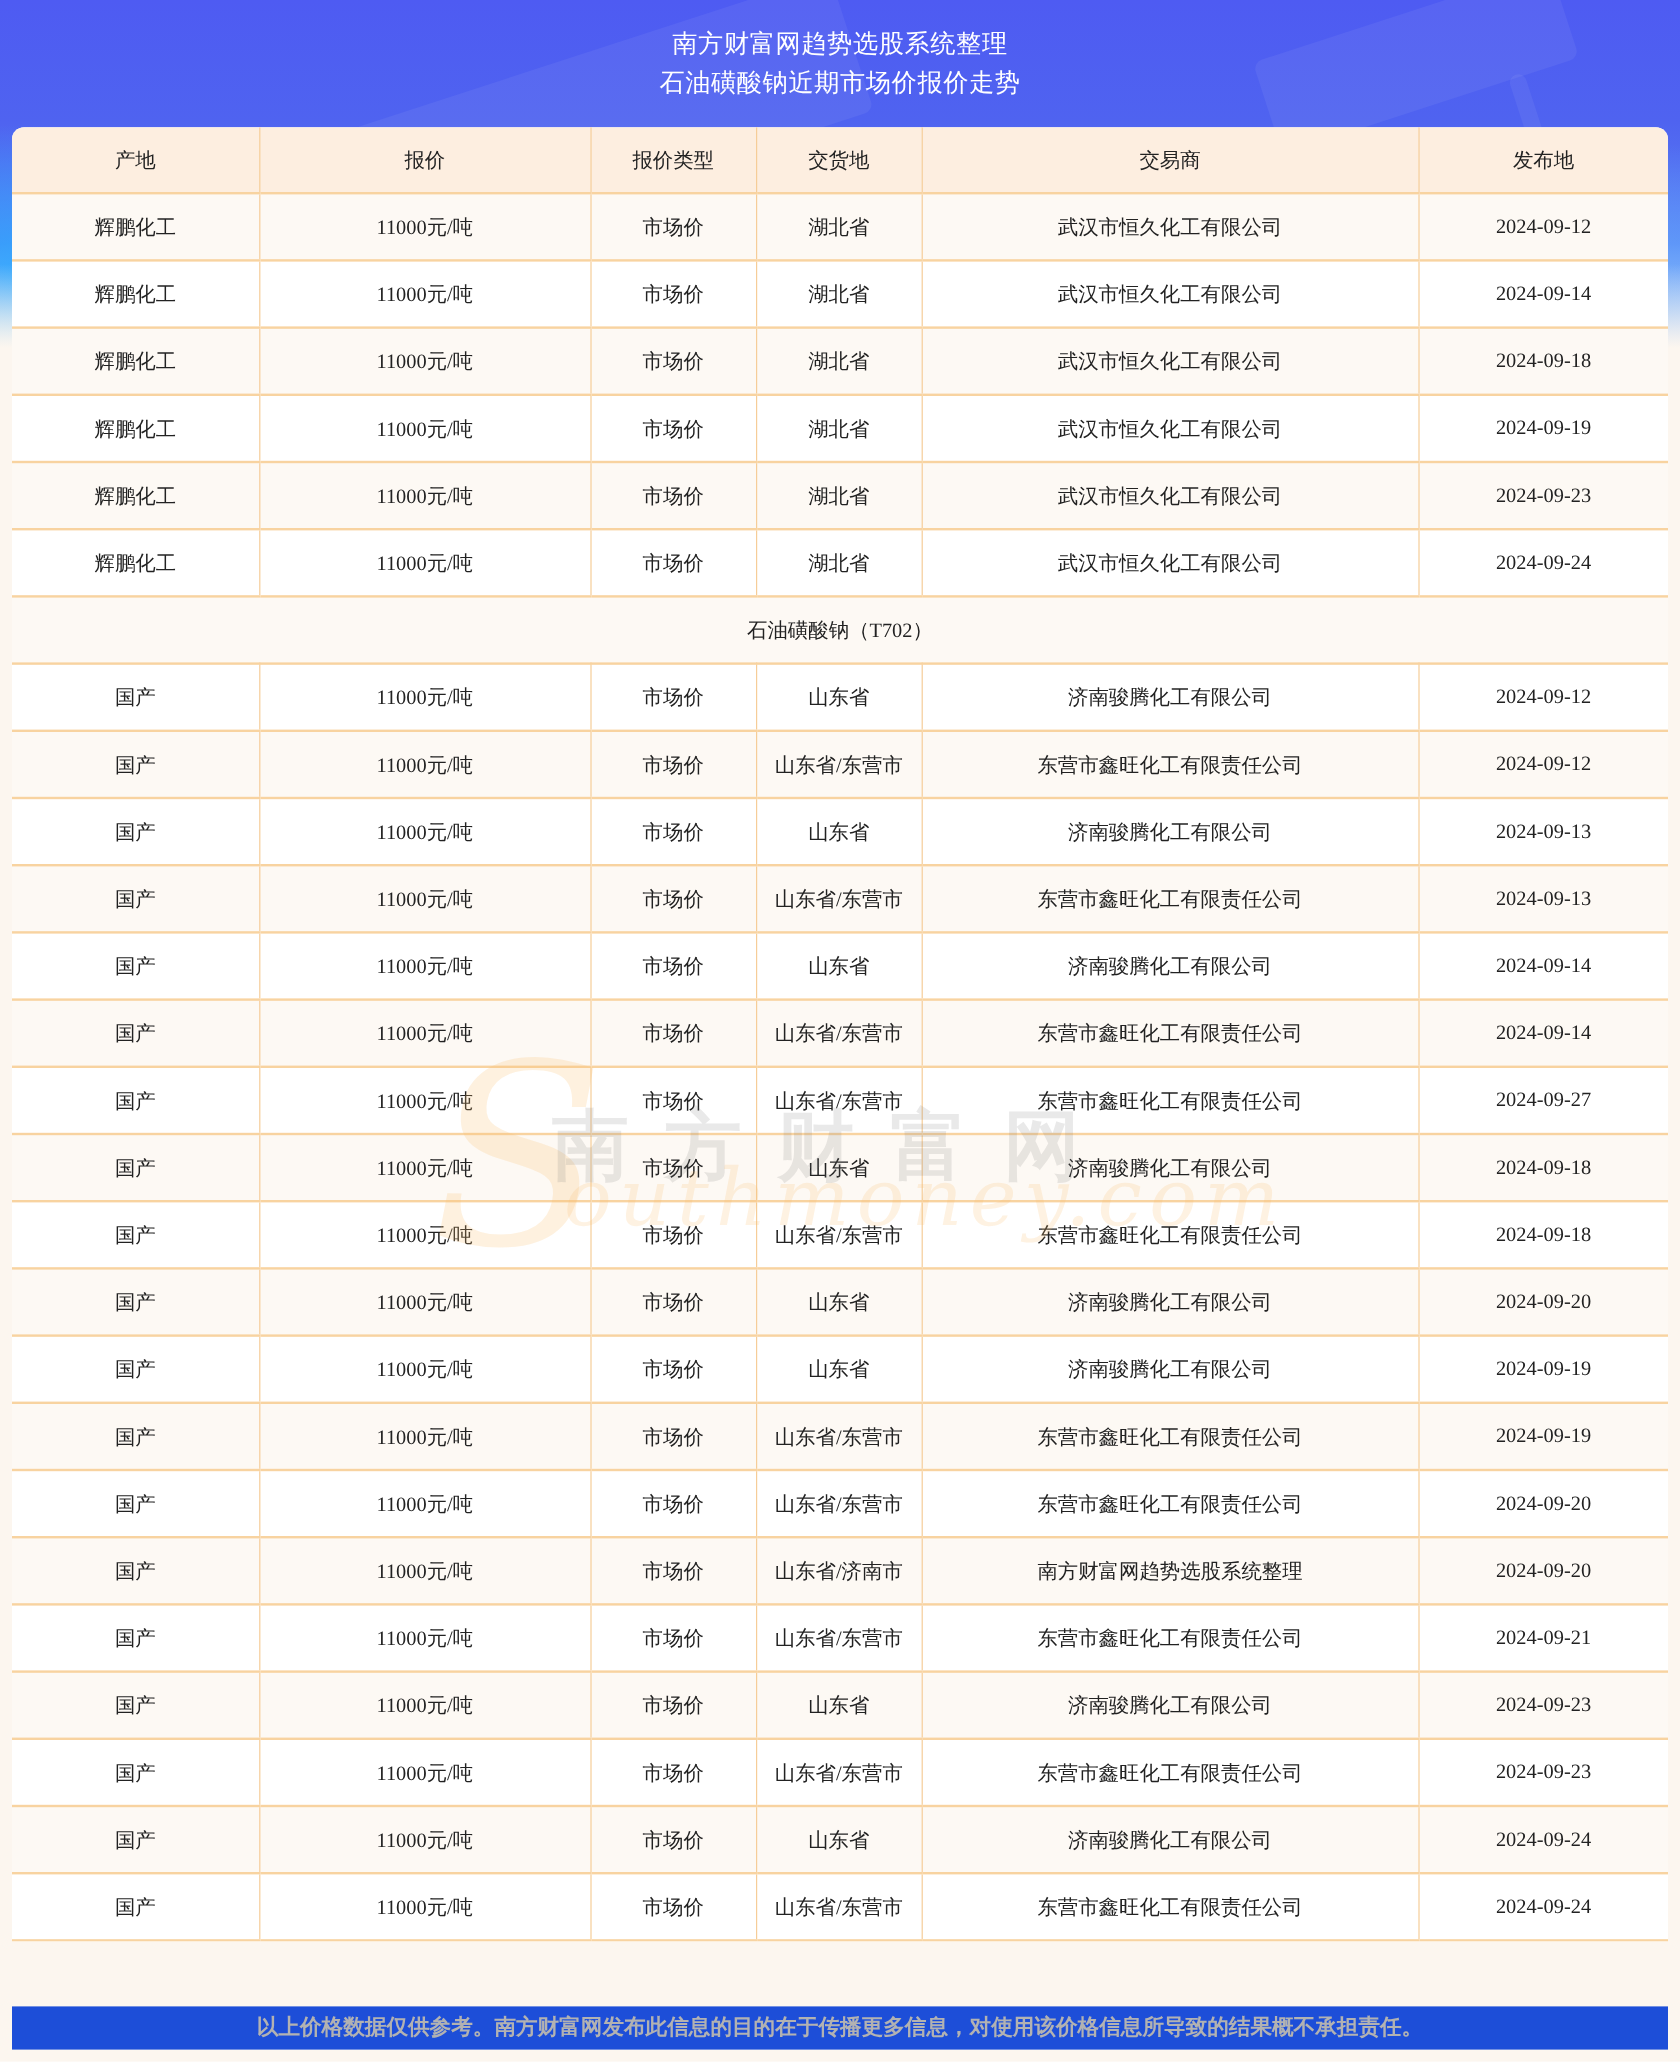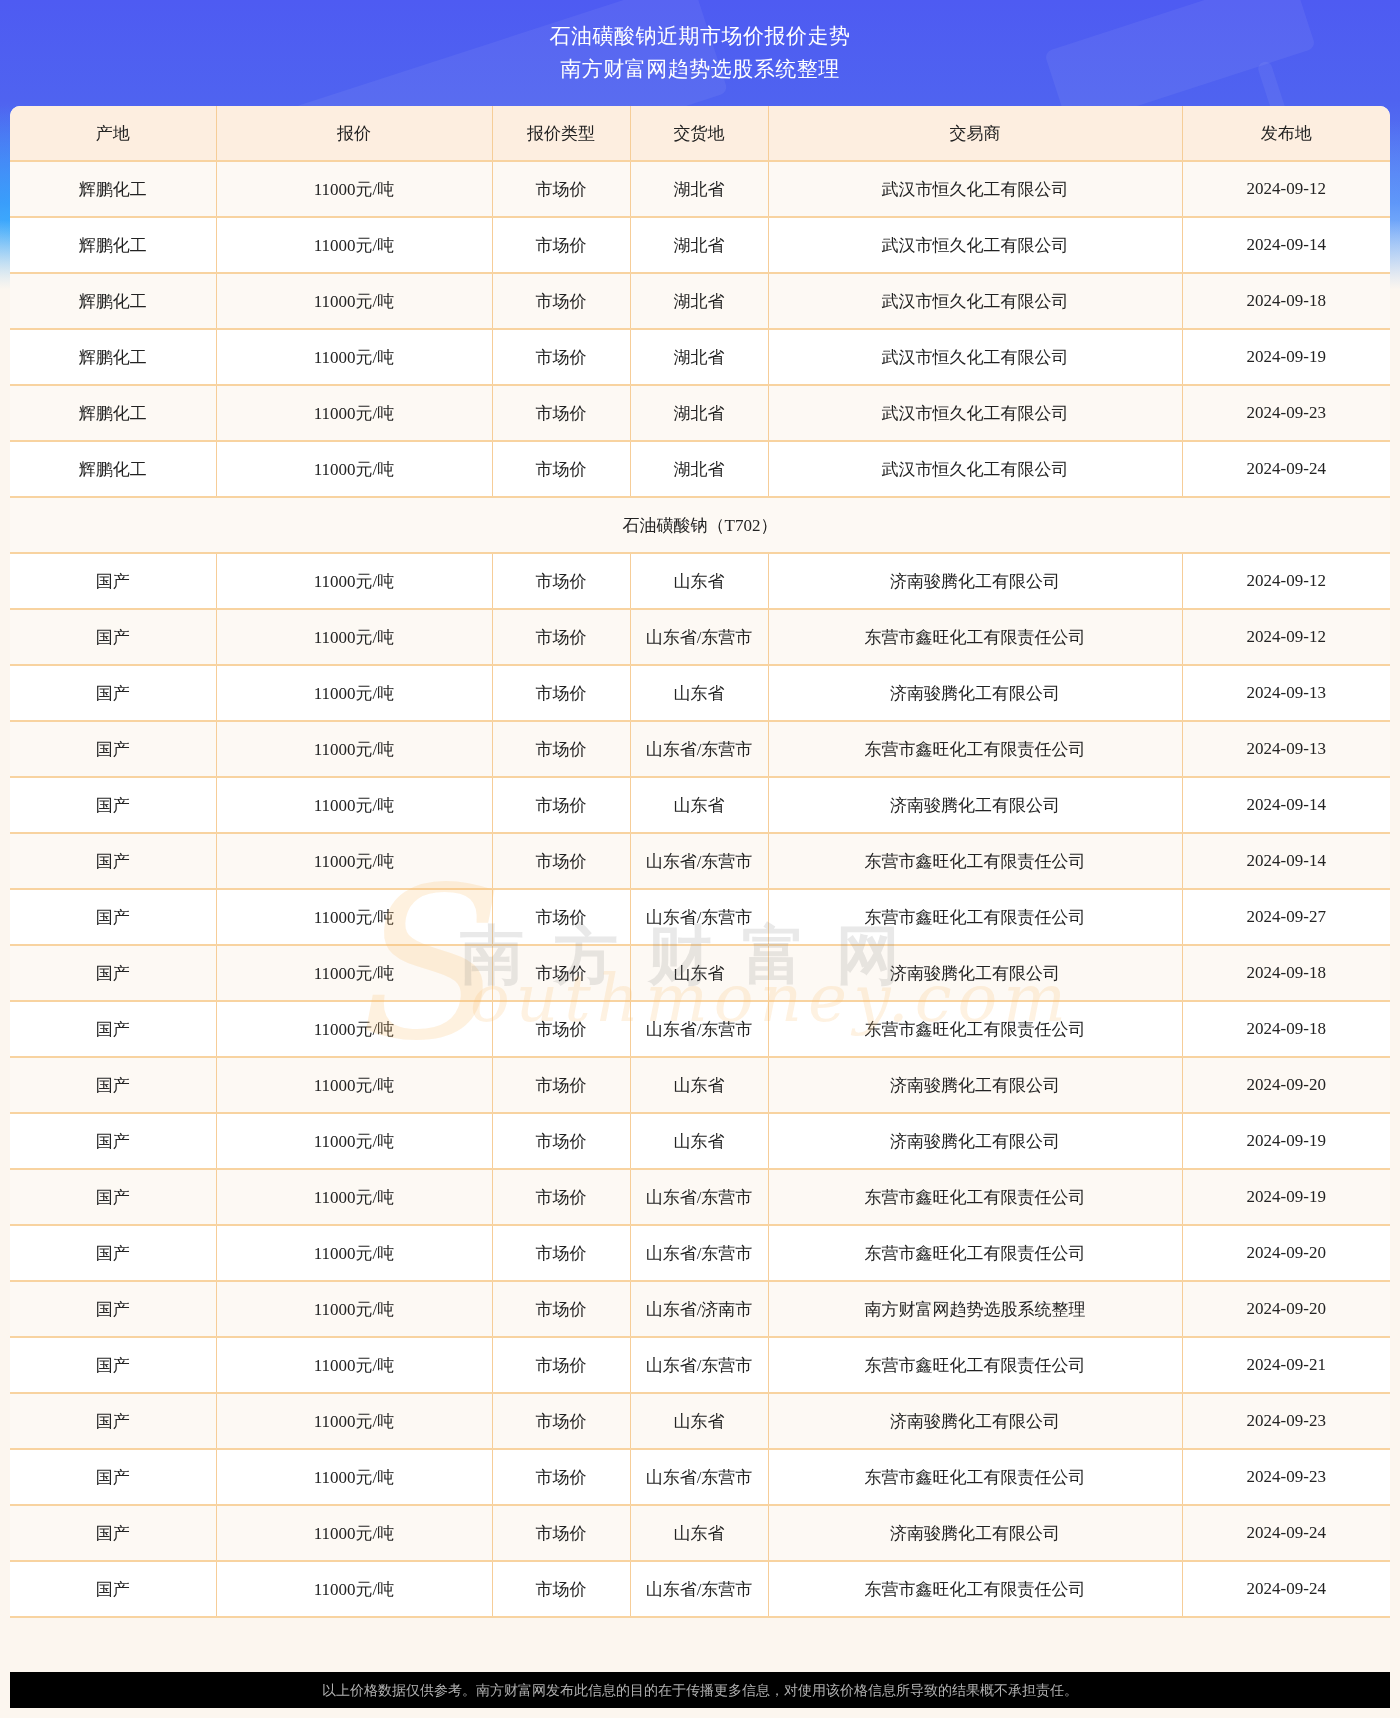--- a/index.html
+++ b/index.html
@@ -36,43 +36,43 @@
     font-size: 17px; color: #222; border-right: 1px solid #f6cd98;
     border-bottom: 2px solid #f8d3a0;
   }
   th:last-child, td:last-child { border-right: none; }
   thead th { background: #fdeee0; font-weight: normal; height: 55px; }
   tr.odd td { background: #fff; }
   tr.even td { background: #fdf9f4; }
   tr.section td { border-right: none; }
   .footer {
     position: absolute; left: 10px; top: 1672px; width: 1380px; height: 36px;
-    background: #000000; text-align: center; color: #b2b2b2; font-size: 14px; line-height: 36px; z-index: 3;
+    background: #1d4ed8; text-align: center; color: #b2b2b2; font-size: 18px; line-height: 36px; z-index: 3; font-weight: bold;
   }
   .watermark {
     position: absolute; left: 360px; top: 880px; width: 640px; height: 170px; z-index: 4; pointer-events: none;
   }
   .wm-s { position: absolute; left: 0; top: -20px; font-family: "DejaVu Serif", serif; font-style: italic;
           font-size: 210px; color: rgba(250,190,110,0.22); line-height: 1; }
   .wm-cn { position: absolute; left: 100px; top: 0; font-size: 64px; letter-spacing: 30px; color: rgba(120,120,120,0.16); font-weight: bold; margin-top: 32px; }
   .wm-en { position: absolute; left: 110px; top: 80px; font-family: "DejaVu Serif", serif; font-style: italic;
            font-size: 66px; letter-spacing: 6px; color: rgba(250,190,110,0.2); }
 </style>
 </head>
 <body>
 
 <div class="hero">
   <div class="hero-deco" style="left:300px;top:40px;width:420px;height:120px;"></div>
   <div class="hero-deco" style="left:1050px;top:10px;width:260px;height:80px;"></div>
   <div class="hero-deco" style="left:1270px;top:60px;width:14px;height:90px;"></div>
 </div>
 
 <div class="titles">
+  <div>南方财富网趋势选股系统整理</div>
   <div>石油磺酸钠近期市场价报价走势</div>
-  <div>南方财富网趋势选股系统整理</div>
 </div>
 
 <div class="table-wrap">
   <table>
     <colgroup>
       <col style="width:206px">
         <col style="width:276px">
         <col style="width:138px">
       <col style="width:138px">
         <col style="width:414px">

